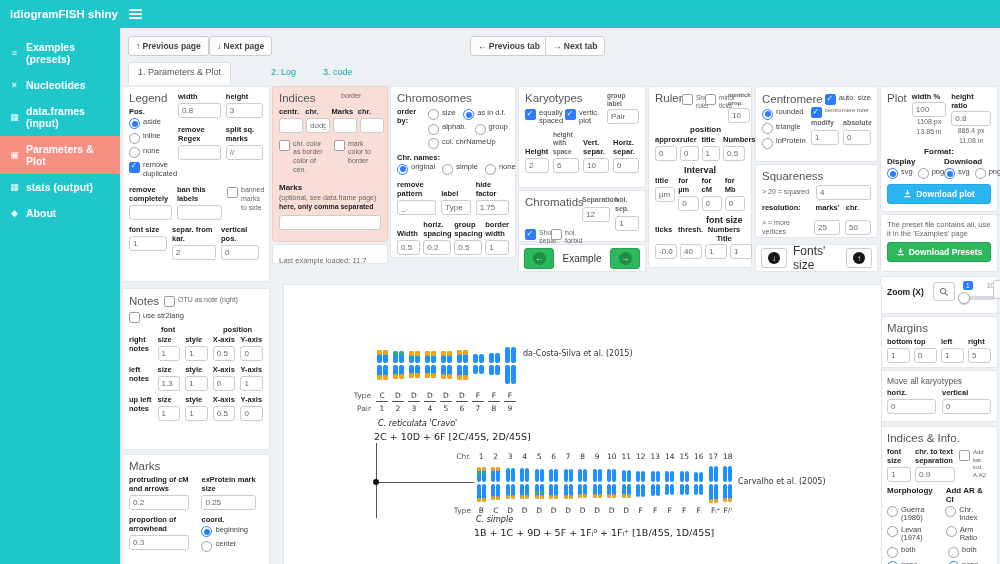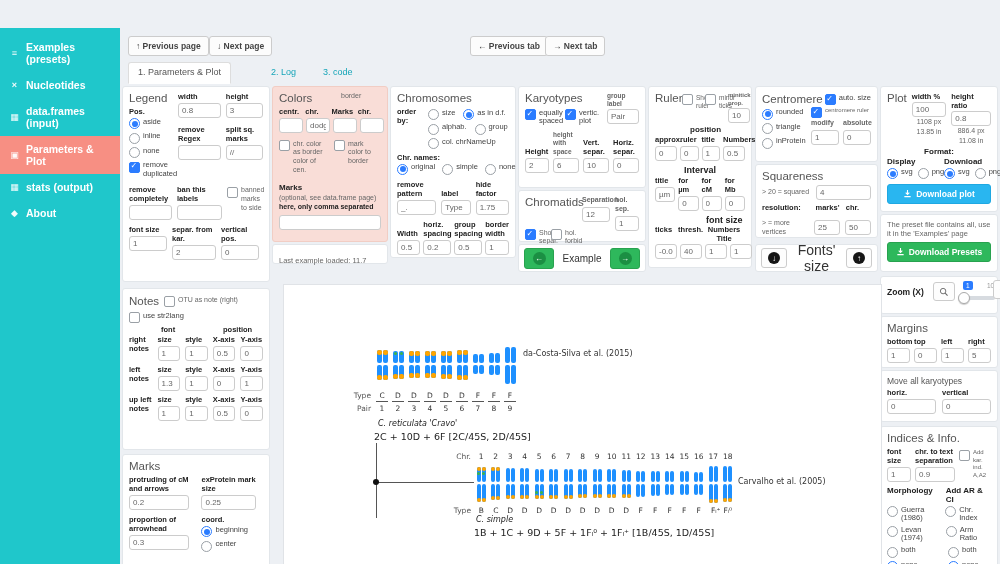--- a/index.html
+++ b/index.html
@@ -56,20 +56,28 @@
   .pnote{position:absolute;font-size:8px;color:#333}
   .potu{position:absolute;font-size:8px;font-style:italic;color:#222}
   .pformula{position:absolute;font-size:9.5px;color:#222}
   .axis{position:absolute;background:#555}
 </style>
 </head>
 <body>
 
 <div class="screen">
 
+  <div class="nav">
+    <div class="brand">idiogramFISH shiny</div>
+    <div class="burger">
+        <i></i>
+        <i></i>
+        <i></i>
+      </div>
+  </div>
 
   <div class="sidebar">
     <div class="sitem">
         <span class="sicon">≡</span>
         <span>Examples (presets)</span>
       </div>
     <div class="sitem">
         <span class="sicon">×</span>
         <span>Nucleotides</span>
       </div>
@@ -268,21 +276,21 @@
         <label class="opt">
             <span class="rd"></span>
             <span>center</span>
           </label>
       </div>
     </div>
   </div>
 
   <div class="p pink" style="left:272px;top:86px;width:116px;height:156px">
     <div class="r" style="gap:2px">
-      <div class="t" style="width:52px">Colors</div>
+      <div class="t" style="width:52px">Indices</div>
       <span class="sm" style="margin-left:8px">border</span>
     </div>
     <div class="r" style="gap:3px">
       <span class="l w24">centr.</span>
       <span class="l w24">chr.</span>
       <span class="l w24">Marks</span>
       <span class="l w24">chr.</span>
     </div>
     <div class="r" style="gap:3px;margin-top:2px">
       <input class="in w24" style="">
@@ -596,21 +604,21 @@
       <span class="sm" style="width:50px">&gt; = more vertices</span>
       <input class="in w26" value="25" style="">
       <input class="in w26" value="50" style="">
     </div>
   </div>
 
   <div class="p" style="left:755px;top:244px;width:123px;height:28px;display:flex;align-items:center;gap:6px;padding:3px 5px">
     <button class="fbtn">
         <span class="bcirc">↓</span>
       </button>
-    <span style="flex:1;text-align:center;font-size:14px;color:#333">Fonts' size</span>
+    <span style="flex:1;text-align:left;font-size:12px;color:#333">Fonts' size</span>
     <button class="fbtn">
         <span class="bcirc">↑</span>
       </button>
   </div>
 
   <div class="p" style="left:880px;top:86px;width:118px;height:126px">
     <div class="r">
       <div class="t" style="width:20px">Plot</div>
       <div class="c w38" style="gap:1px">
         <span class="l">width %</span>

